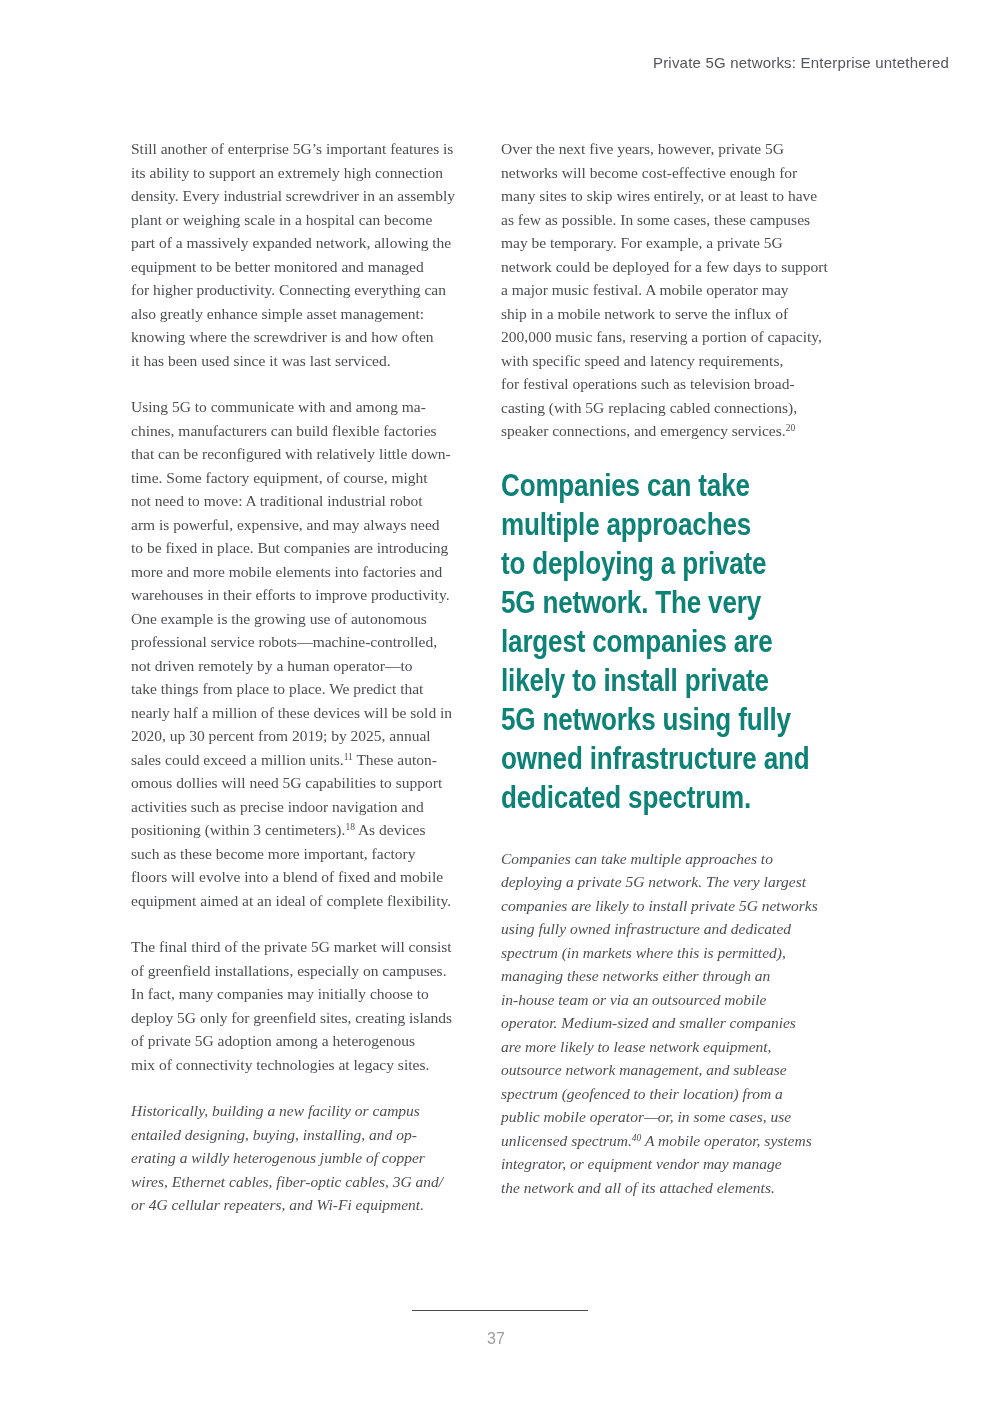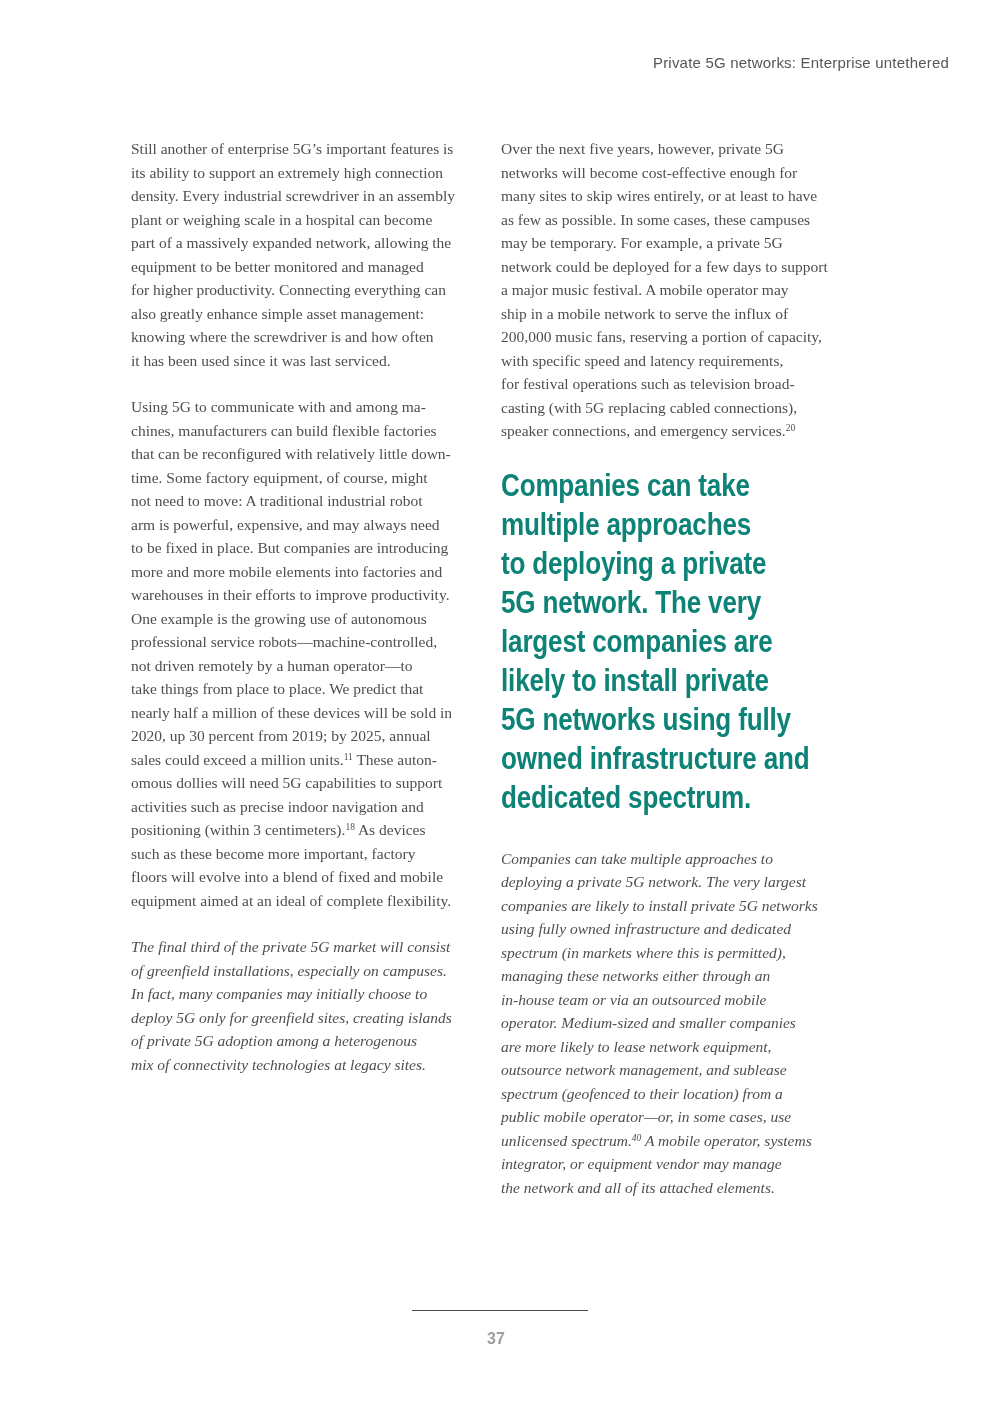--- a/index.html
+++ b/index.html
@@ -58,21 +58,21 @@
     width: 176px;
     margin-left: -84px;
     border-top: 1.5px solid #4a4b4d;
   }
   .page-number {
     position: absolute;
     top: 1330px; left: 0;
     width: 992px;
     text-align: center;
     font-family: "Liberation Sans", "DejaVu Sans", sans-serif;
-    font-weight: 700;
+    font-weight: 400;
     font-size: 16px;
     color: #9b9da0;
   }
 </style>
 </head>
 <body>
 
 <div class="page">
 
   <div class="running-header">Private 5G networks: Enterprise untethered</div>
@@ -114,20 +114,25 @@
 floors will evolve into a blend of fixed and mobile
 equipment aimed at an ideal of complete flexibility.</span></p>
 
       <p>The final third of the private 5G market will consist
 of greenfield installations, especially on campuses.
 In fact, many companies may initially choose to
 deploy 5G only for greenfield sites, creating islands
 of private 5G adoption among a heterogenous
 mix of connectivity technologies at legacy sites.</p>
 
+      <p>Historically, building a new facility or campus
+entailed designing, buying, installing, and op-
+erating a wildly heterogenous jumble of copper
+wires, Ethernet cables, fiber-optic cables, 3G and/
+or 4G cellular repeaters, and Wi-Fi equipment.</p>
     </div>
 
     <div class="col">
       <p><span>Over the next five years, however, private 5G
 networks will become cost-effective enough for
 many sites to skip wires entirely, or at least to have
 as few as possible. In some cases, these campuses
 may be temporary. For example, a private 5G
 network could be deployed for a few days to support
 a major music festival. A mobile operator may

